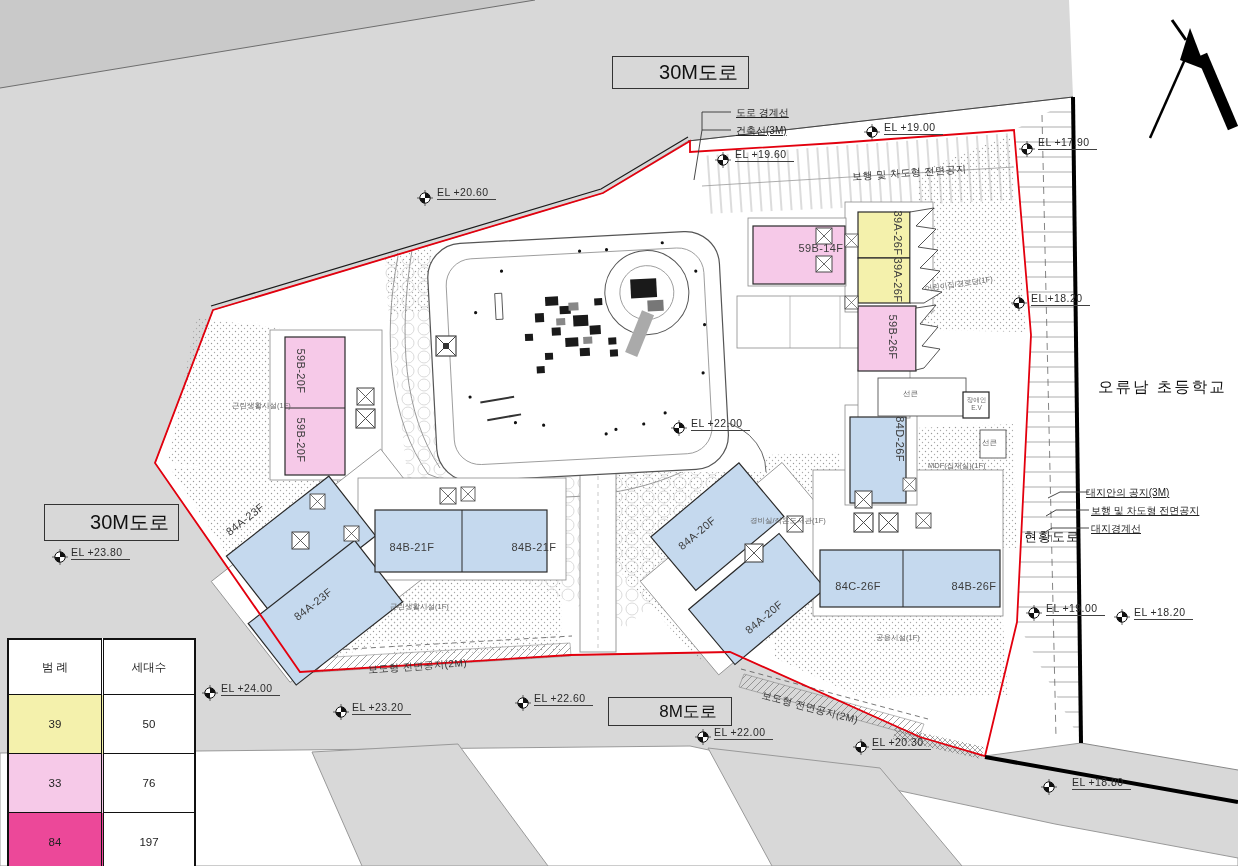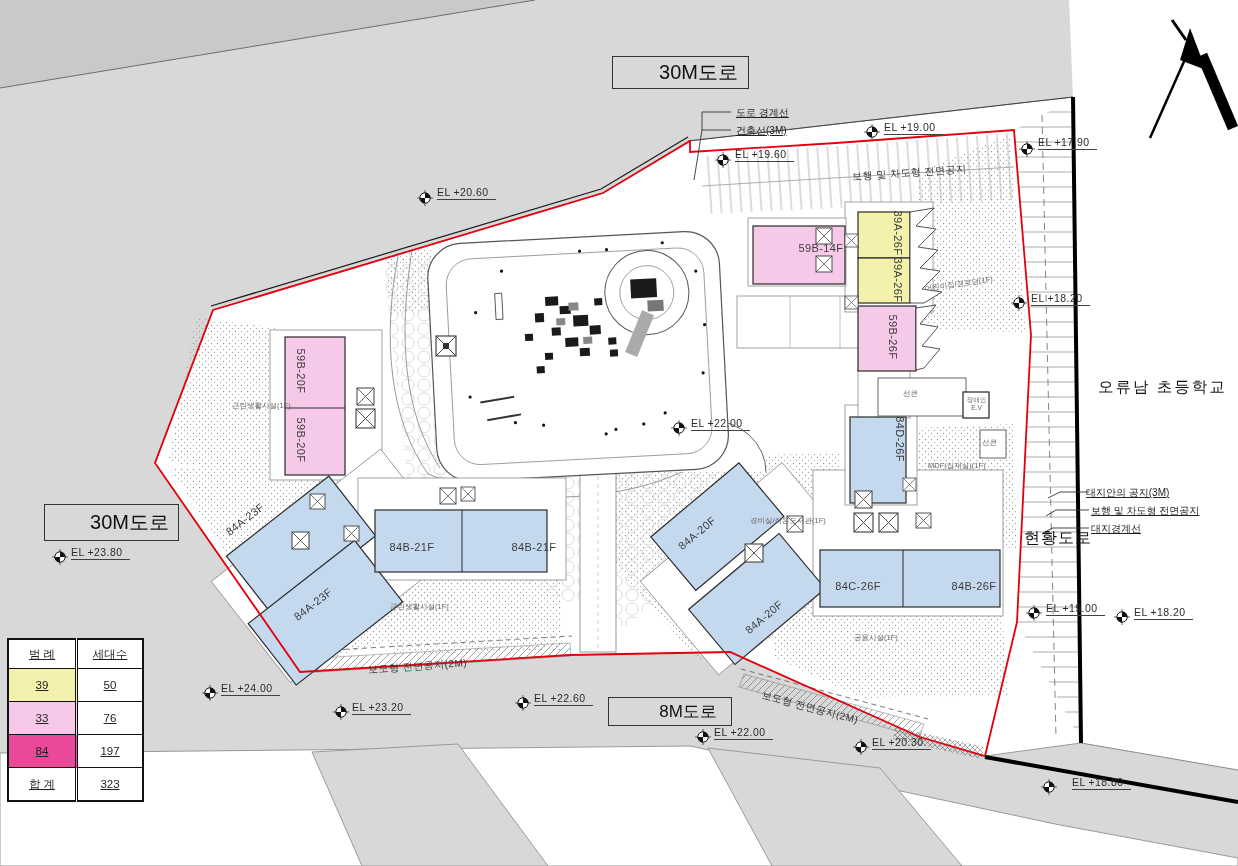--- a/index.html
+++ b/index.html
@@ -10,26 +10,26 @@
   .el{font-size:10.5px;color:#2b2b2b;border-bottom:1px solid #404040;padding:0 8px 1px 0;letter-spacing:.4px;}
   .blab{font-size:11px;color:#3c3c3c;text-align:center;letter-spacing:.4px;}
   .rot90{width:60px;transform:rotate(90deg);}
   .rotm38{width:68px;transform:rotate(-38deg);}
   .rotm40{width:68px;transform:rotate(-40deg);}
   .fac{font-size:7.5px;color:#666;}
   .slant{font-size:10px;color:#333;letter-spacing:.5px;}
   .ann{font-size:10px;color:#222;text-decoration:underline;}
   .roadbox{border:1px solid #333;color:#111;text-align:center;background:transparent;padding-left:36px;}
   .schooltxt{font-size:15.5px;color:#111;letter-spacing:2px;}
-  .hwy{font-size:16px;color:#111;letter-spacing:1px;}
+  .hwy{font-size:13px;color:#111;letter-spacing:1px;}
   
   #legend{position:absolute;left:7px;top:638px;z-index:6;background:#fff;border:2.5px solid #111;
           border-collapse:collapse;}
   #legend td{border:1.2px solid #111;text-align:center;font-size:11.5px;color:#222;
-             width:60px;height:26px;padding:3px;text-decoration:underline;}
+             width:60px;height:26px;padding:16px;}
   #legend td.c2{border-left:3px double #111;width:58px;}
   #legend tr.hdr td{height:22px;}
   .c39{background:#f4f1ac;} .c59{background:#f6c9e8;} .c84{background:#ec4899;}
 </style>
 </head>
 <body>
 
 <div id="canvas">
 
 <svg id="plan-svg" width="1238" height="866" viewBox="0 0 1238 866">
@@ -306,21 +306,21 @@
 <div class="txt blab" style="left:500px;top:541px;width:68px;">84B-21F</div>
 <div class="txt blab rotm40" style="left:663px;top:527px;">84A-20F</div>
 <div class="txt blab rotm40" style="left:730px;top:611px;">84A-20F</div>
 <div class="txt blab rot90" style="left:870px;top:433px;">84D-26F</div>
 <div class="txt blab" style="left:822px;top:580px;width:72px;">84C-26F</div>
 <div class="txt blab" style="left:938px;top:580px;width:72px;">84B-26F</div>
 
 <div class="txt fac" style="left:232px;top:401px;">근린생활시설(1F)</div>
 <div class="txt fac" style="left:390px;top:602px;">근린생활시설(1F)</div>
 <div class="txt fac" style="left:750px;top:480px;margin-top:36px;">경비실/작은도서관(1F)</div>
-<div class="txt fac" style="left:854px;top:633px;text-align:right;">공용시설(1F)</div>
+<div class="txt fac" style="left:876px;top:633px;text-align:right;">공용시설(1F)</div>
 <div class="txt fac" style="left:928px;top:461px;">MDF(집재실)(1F)</div>
 <div class="txt fac" style="left:925px;top:284px;transform:rotate(-8deg);transform-origin:left center;">어린이집/경로당(1F)</div>
 <div class="txt fac" style="left:903px;top:389px;">선큰</div>
 <div class="txt fac" style="left:982px;top:438px;">선큰</div>
 <div class="txt fac" style="left:964px;top:396px;width:25px;font-size:6.5px;line-height:1.2;white-space:normal;text-align:center;">장애인 E.V</div>
 
 <div class="txt el" style="left:437px;top:186px;">EL +20.60</div>
 <div class="txt el" style="left:735px;top:148px;">EL +19.60</div>
 <div class="txt el" style="left:884px;top:121px;">EL +19.00</div>
 <div class="txt el" style="left:1038px;top:136px;">EL +17.90</div>

